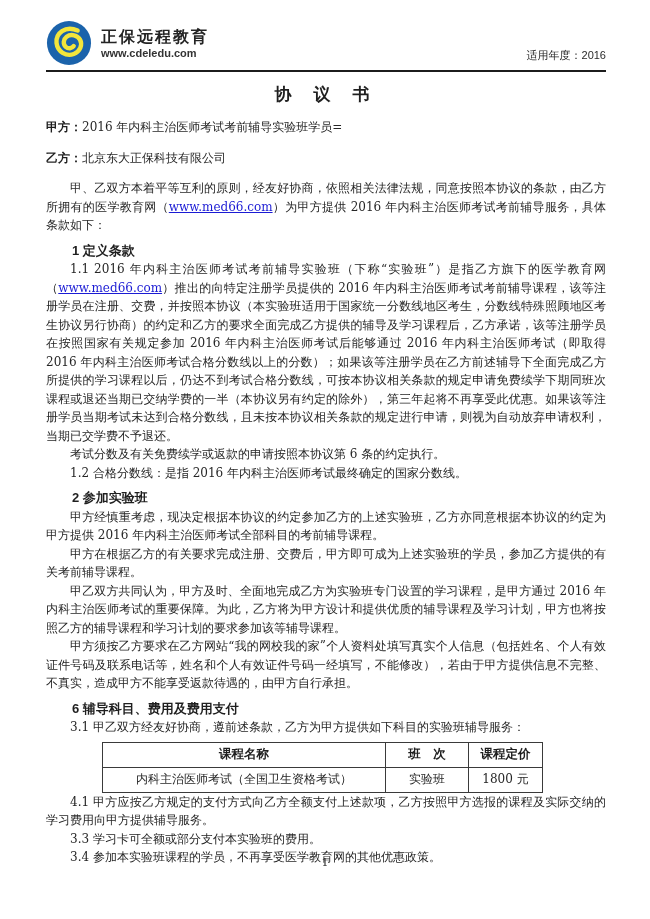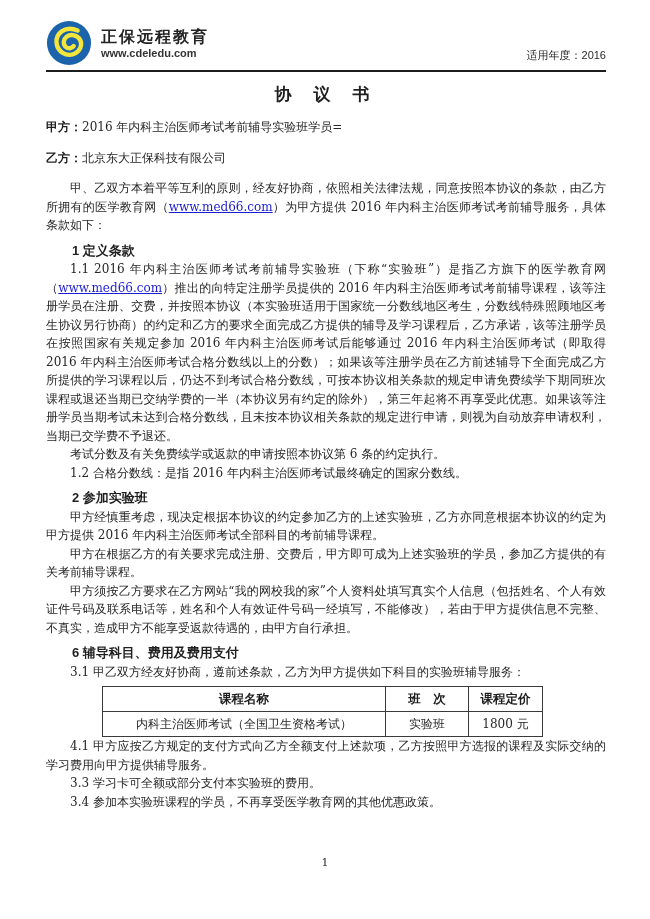--- a/index.html
+++ b/index.html
@@ -156,20 +156,21 @@
   <h2 class="sec-heading">1 定义条款</h2>
   <p class="clause">
     <span>1.1 2016 年内科主治医师考试考前辅导实验班（下称“实验班”）是指乙方旗下的医学教育网（</span><a class="doc-link">www.med66.com</a><span>）推出的向特定注册学员提供的 2016 年内科主治医师考试考前辅导课程，该等注册学员在注册、交费，并按照本协议（本实验班适用于国家统一分数线地区考生，分数线特殊照顾地区考生协议另行协商）的约定和乙方的要求全面完成乙方提供的辅导及学习课程后，乙方承诺，该等注册学员在按照国家有关规定参加 2016 年内科主治医师考试后能够通过 2016 年内科主治医师考试（即取得 2016 年内科主治医师考试合格分数线以上的分数）；如果该等注册学员在乙方前述辅导下全面完成乙方所提供的学习课程以后，仍达不到考试合格分数线，可按本协议相关条款的规定申请免费续学下期同班次课程或退还当期已交纳学费的一半（本协议另有约定的除外），第三年起将不再享受此优惠。如果该等注册学员当期考试未达到合格分数线，且未按本协议相关条款的规定进行申请，则视为自动放弃申请权利，当期已交学费不予退还。</span>
   </p>
   <p class="clause">考试分数及有关免费续学或返款的申请按照本协议第 6 条的约定执行。</p>
   <p class="clause">1.2 合格分数线：是指 2016 年内科主治医师考试最终确定的国家分数线。</p>
 
   <h2 class="sec-heading">2 参加实验班</h2>
   <p class="clause">甲方经慎重考虑，现决定根据本协议的约定参加乙方的上述实验班，乙方亦同意根据本协议的约定为甲方提供 2016 年内科主治医师考试全部科目的考前辅导课程。</p>
   <p class="clause">甲方在根据乙方的有关要求完成注册、交费后，甲方即可成为上述实验班的学员，参加乙方提供的有关考前辅导课程。</p>
+  <p class="clause">甲乙双方共同认为，甲方及时、全面地完成乙方为实验班专门设置的学习课程，是甲方通过 2016 年内科主治医师考试的重要保障。为此，乙方将为甲方设计和提供优质的辅导课程及学习计划，甲方也将按照乙方的辅导课程和学习计划的要求参加该等辅导课程。</p>
   <p class="clause">甲方须按乙方要求在乙方网站“我的网校我的家”个人资料处填写真实个人信息（包括姓名、个人有效证件号码及联系电话等，姓名和个人有效证件号码一经填写，不能修改），若由于甲方提供信息不完整、不真实，造成甲方不能享受返款待遇的，由甲方自行承担。</p>
 
   <h2 class="sec-heading">6 辅导科目、费用及费用支付</h2>
   <p class="clause">3.1 甲乙双方经友好协商，遵前述条款，乙方为甲方提供如下科目的实验班辅导服务：</p>
 
   <table class="course-table">
     <thead>
       <tr>
         <th class="col-name">课程名称</th>
         <th class="col-class">班　次</th>

